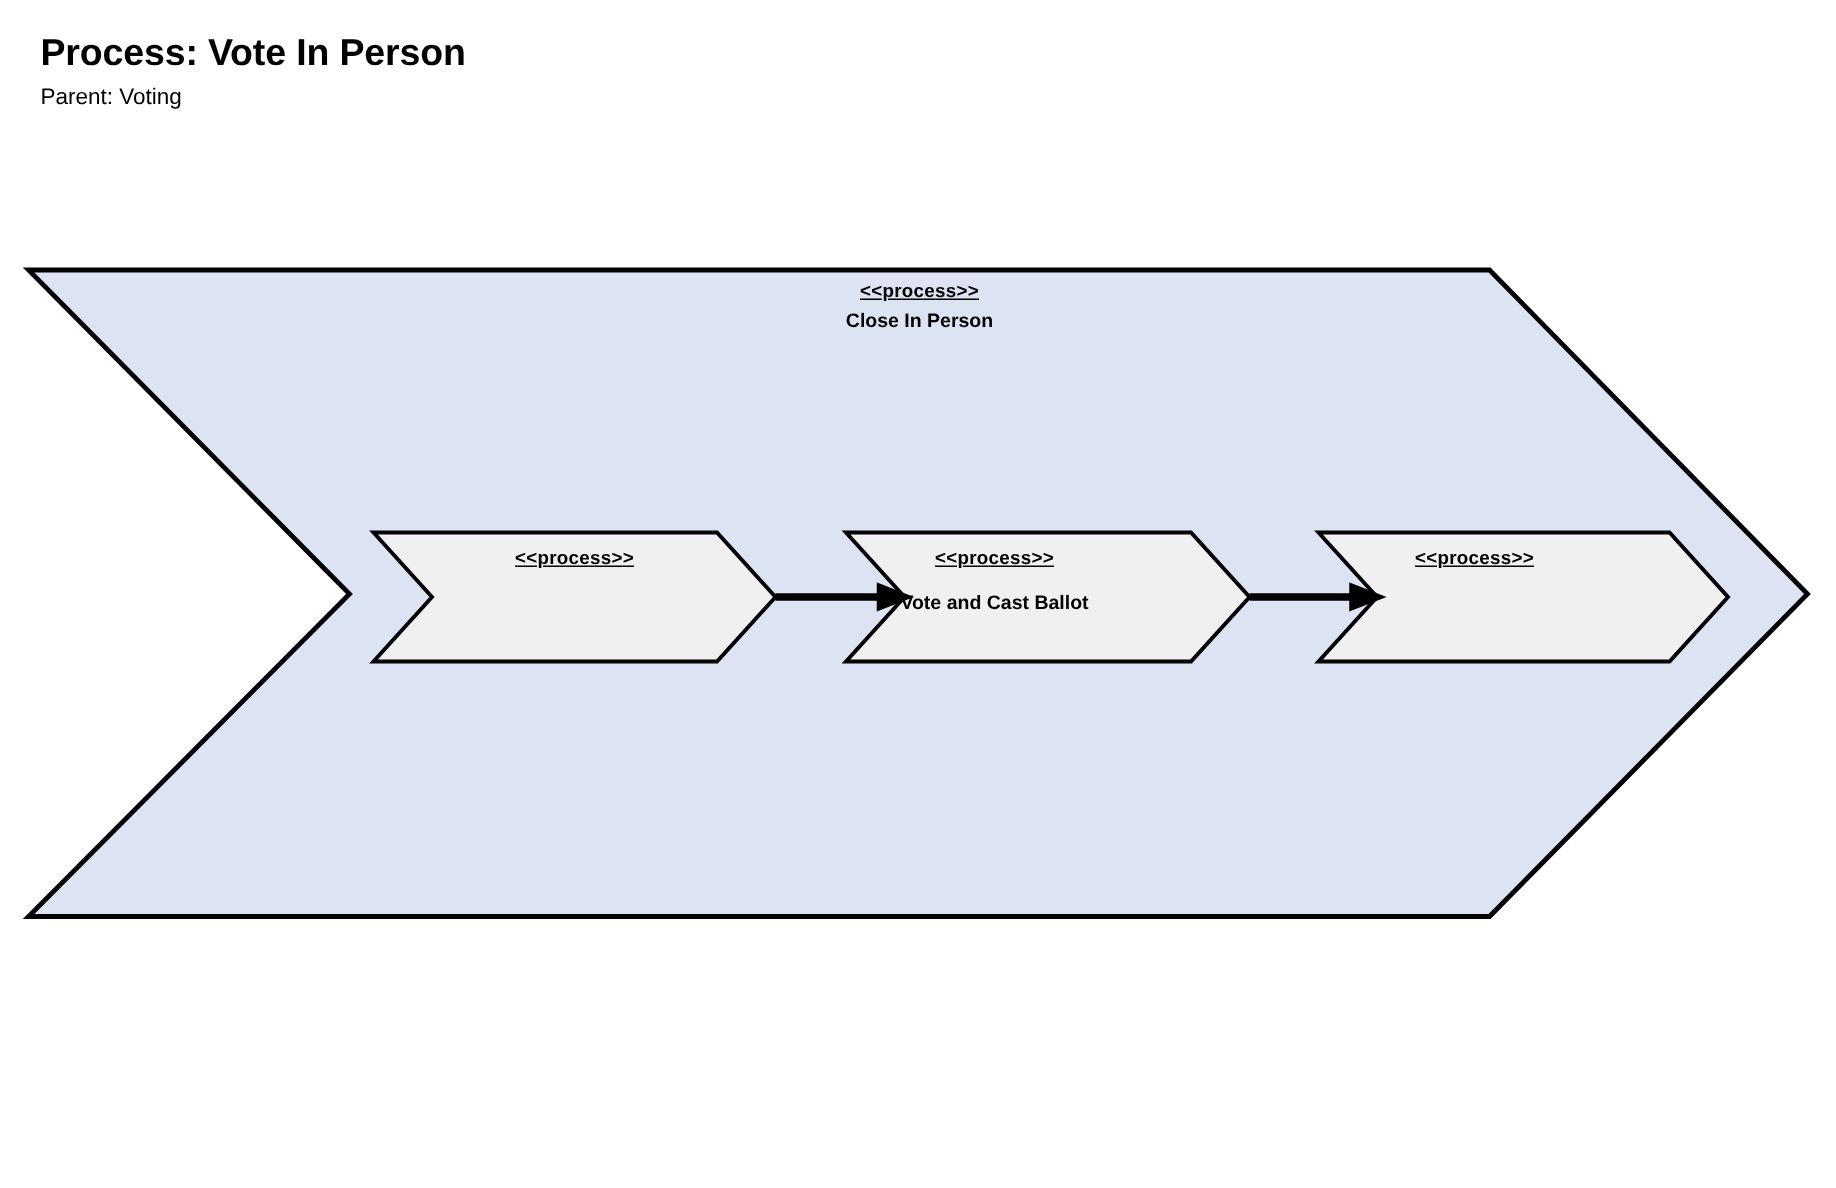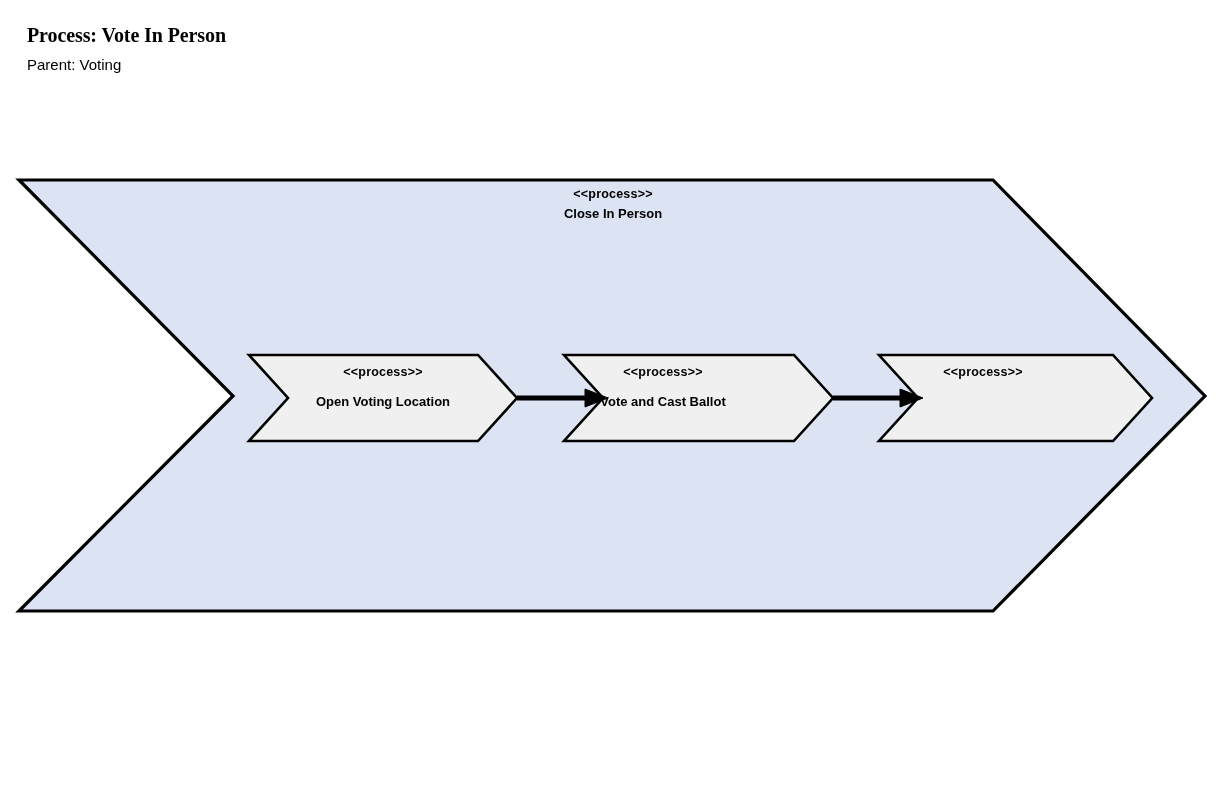--- a/index.html
+++ b/index.html
@@ -18,27 +18,26 @@
   }
 
   
   #header-block {
     position: absolute;
     left: 27px;
     top: 20px;
     width: 600px;
   }
   #doc-title {
-    font-size: 20px;
+    font-size: 25px;
     font-weight: bold;
     line-height: 30px;
     letter-spacing: -0.1px;
     margin: 0 0 3px 0;
     white-space: nowrap;
-    font-family: Liberation Serif, serif;
   }
   .meta-line {
     font-size: 15px;
     font-weight: normal;
     line-height: 24px;
     white-space: nowrap;
   }
 
   
   #diagram-canvas {
@@ -58,20 +57,21 @@
   .shape-label {
     position: absolute;
     text-align: center;
     pointer-events: none;
   }
   .stereotype {
     font-size: 12.5px;
     font-weight: bold;
     line-height: 16px;
     letter-spacing: 0.2px;
+    text-decoration: underline;
   }
   .shape-name {
     font-size: 13px;
     font-weight: bold;
     line-height: 17px;
   }
 
   #outer-label {
     left: 453px;
     top: 186px;
@@ -117,21 +117,20 @@
   </svg>
 </div>
 
 <div id="outer-label" class="shape-label">
   <div class="stereotype">&lt;&lt;process&gt;&gt;</div>
   <div class="shape-name">Close In Person</div>
 </div>
 
 <div id="inner-label-0" class="shape-label inner-label">
   <div class="stereotype">&lt;&lt;process&gt;&gt;</div>
-  <div class="shape-name">Open Voting Location</div>
 </div>
 
 <div id="inner-label-1" class="shape-label inner-label">
   <div class="stereotype">&lt;&lt;process&gt;&gt;</div>
   <div class="shape-name">Vote and Cast Ballot</div>
 </div>
 
 <div id="inner-label-2" class="shape-label inner-label">
   <div class="stereotype">&lt;&lt;process&gt;&gt;</div>
 </div>

